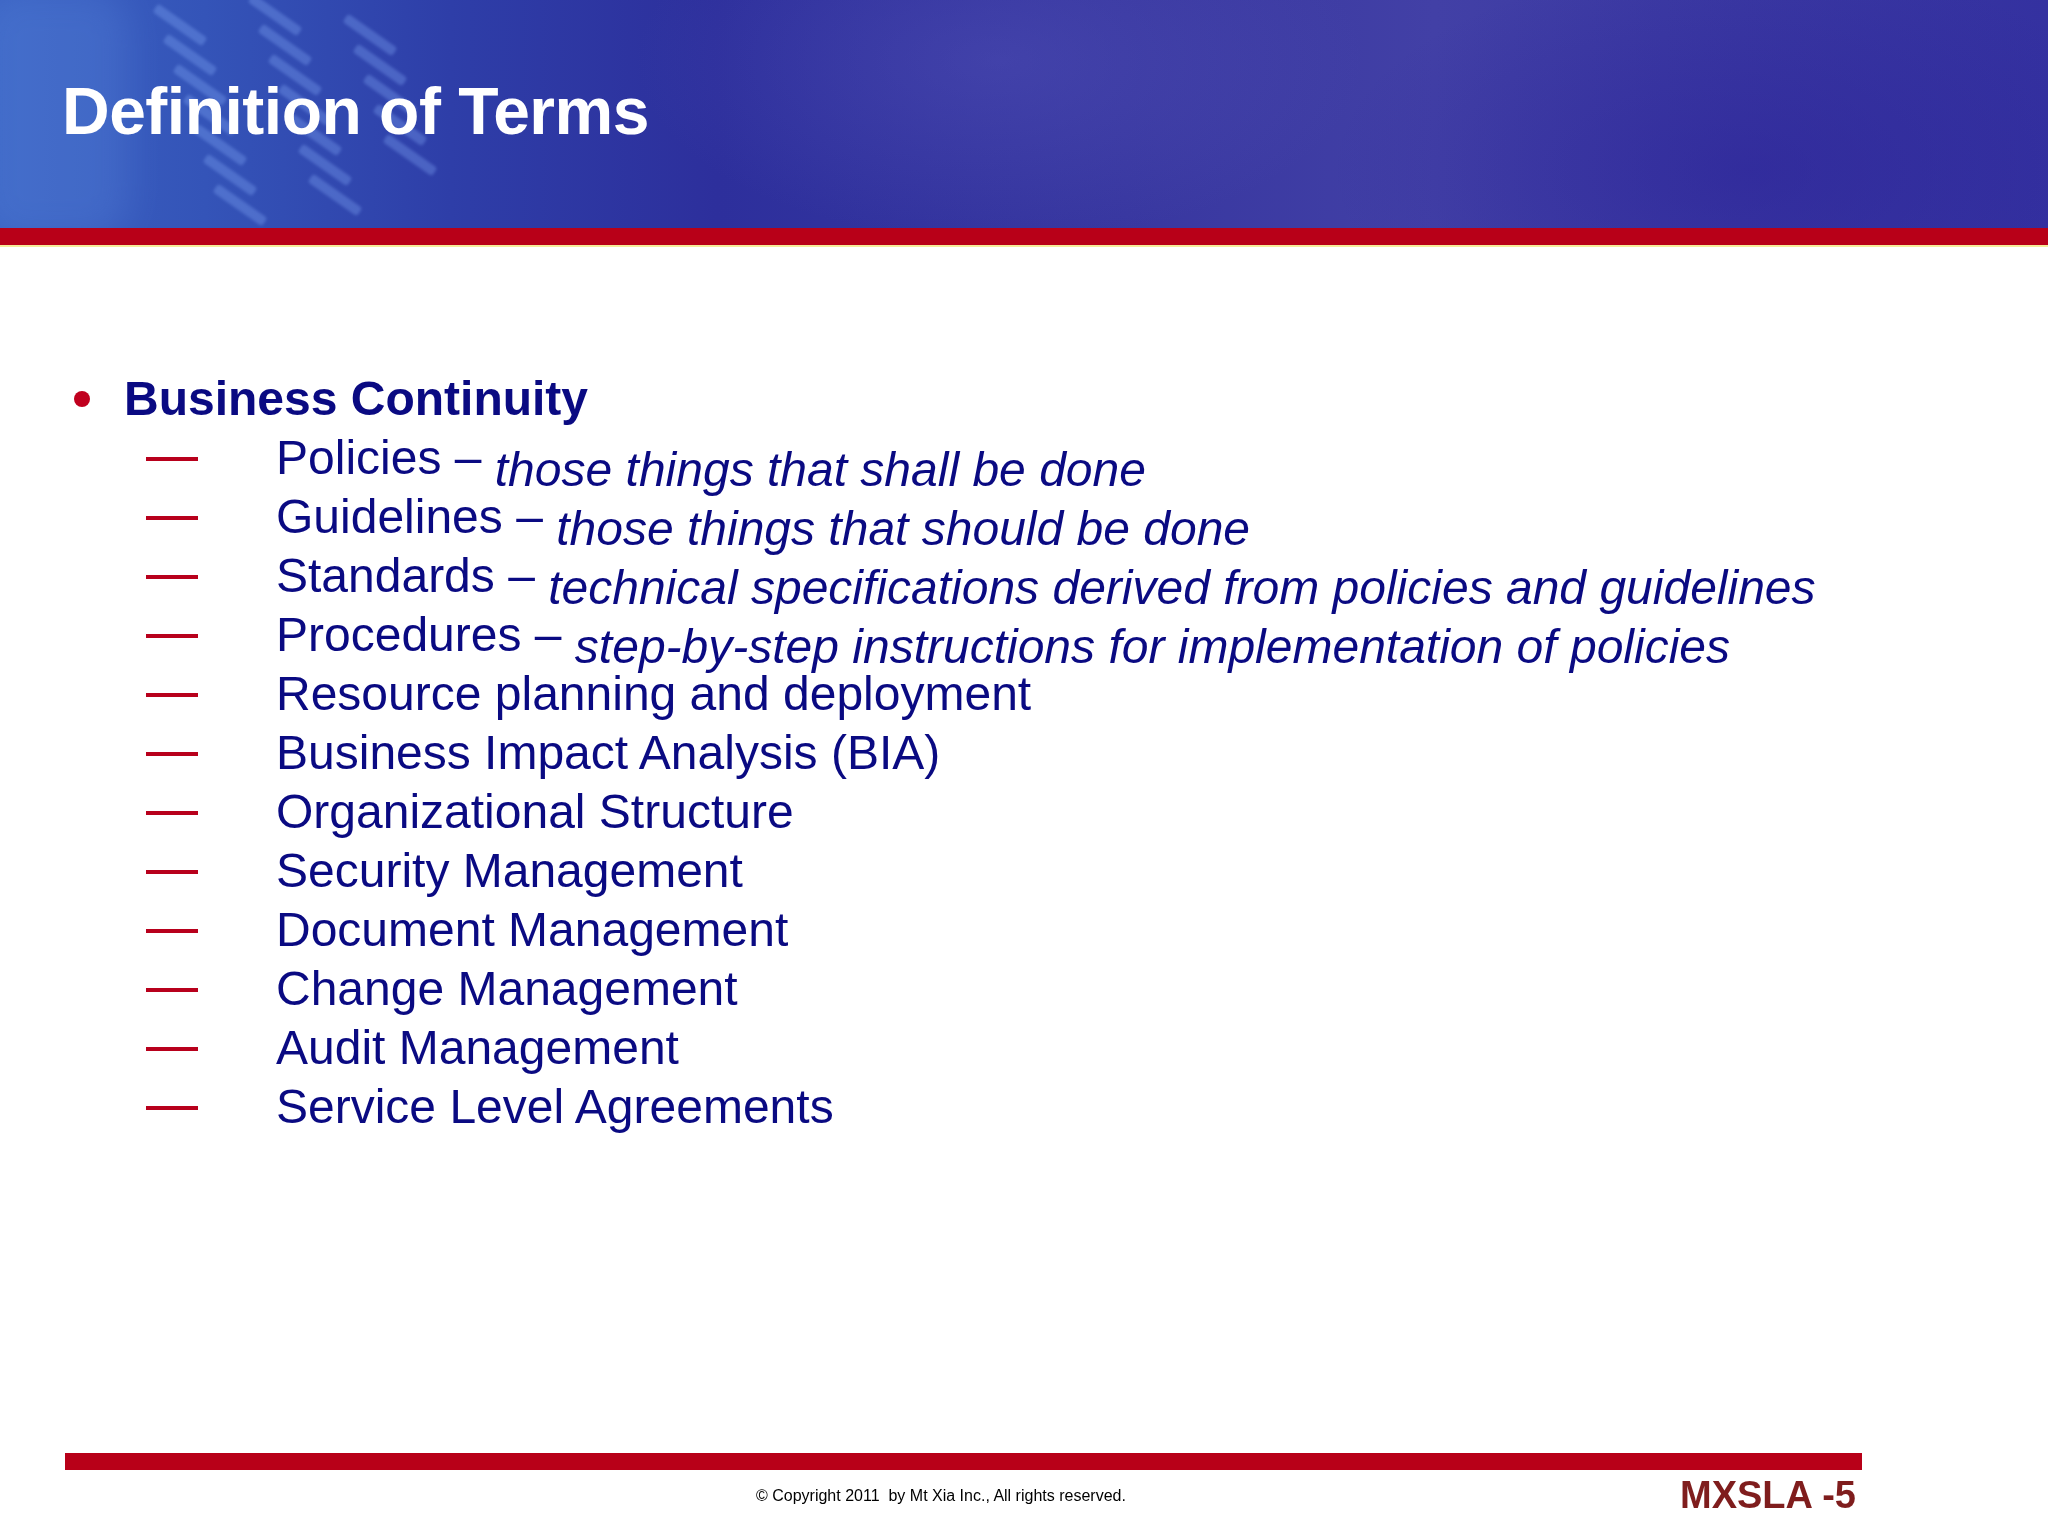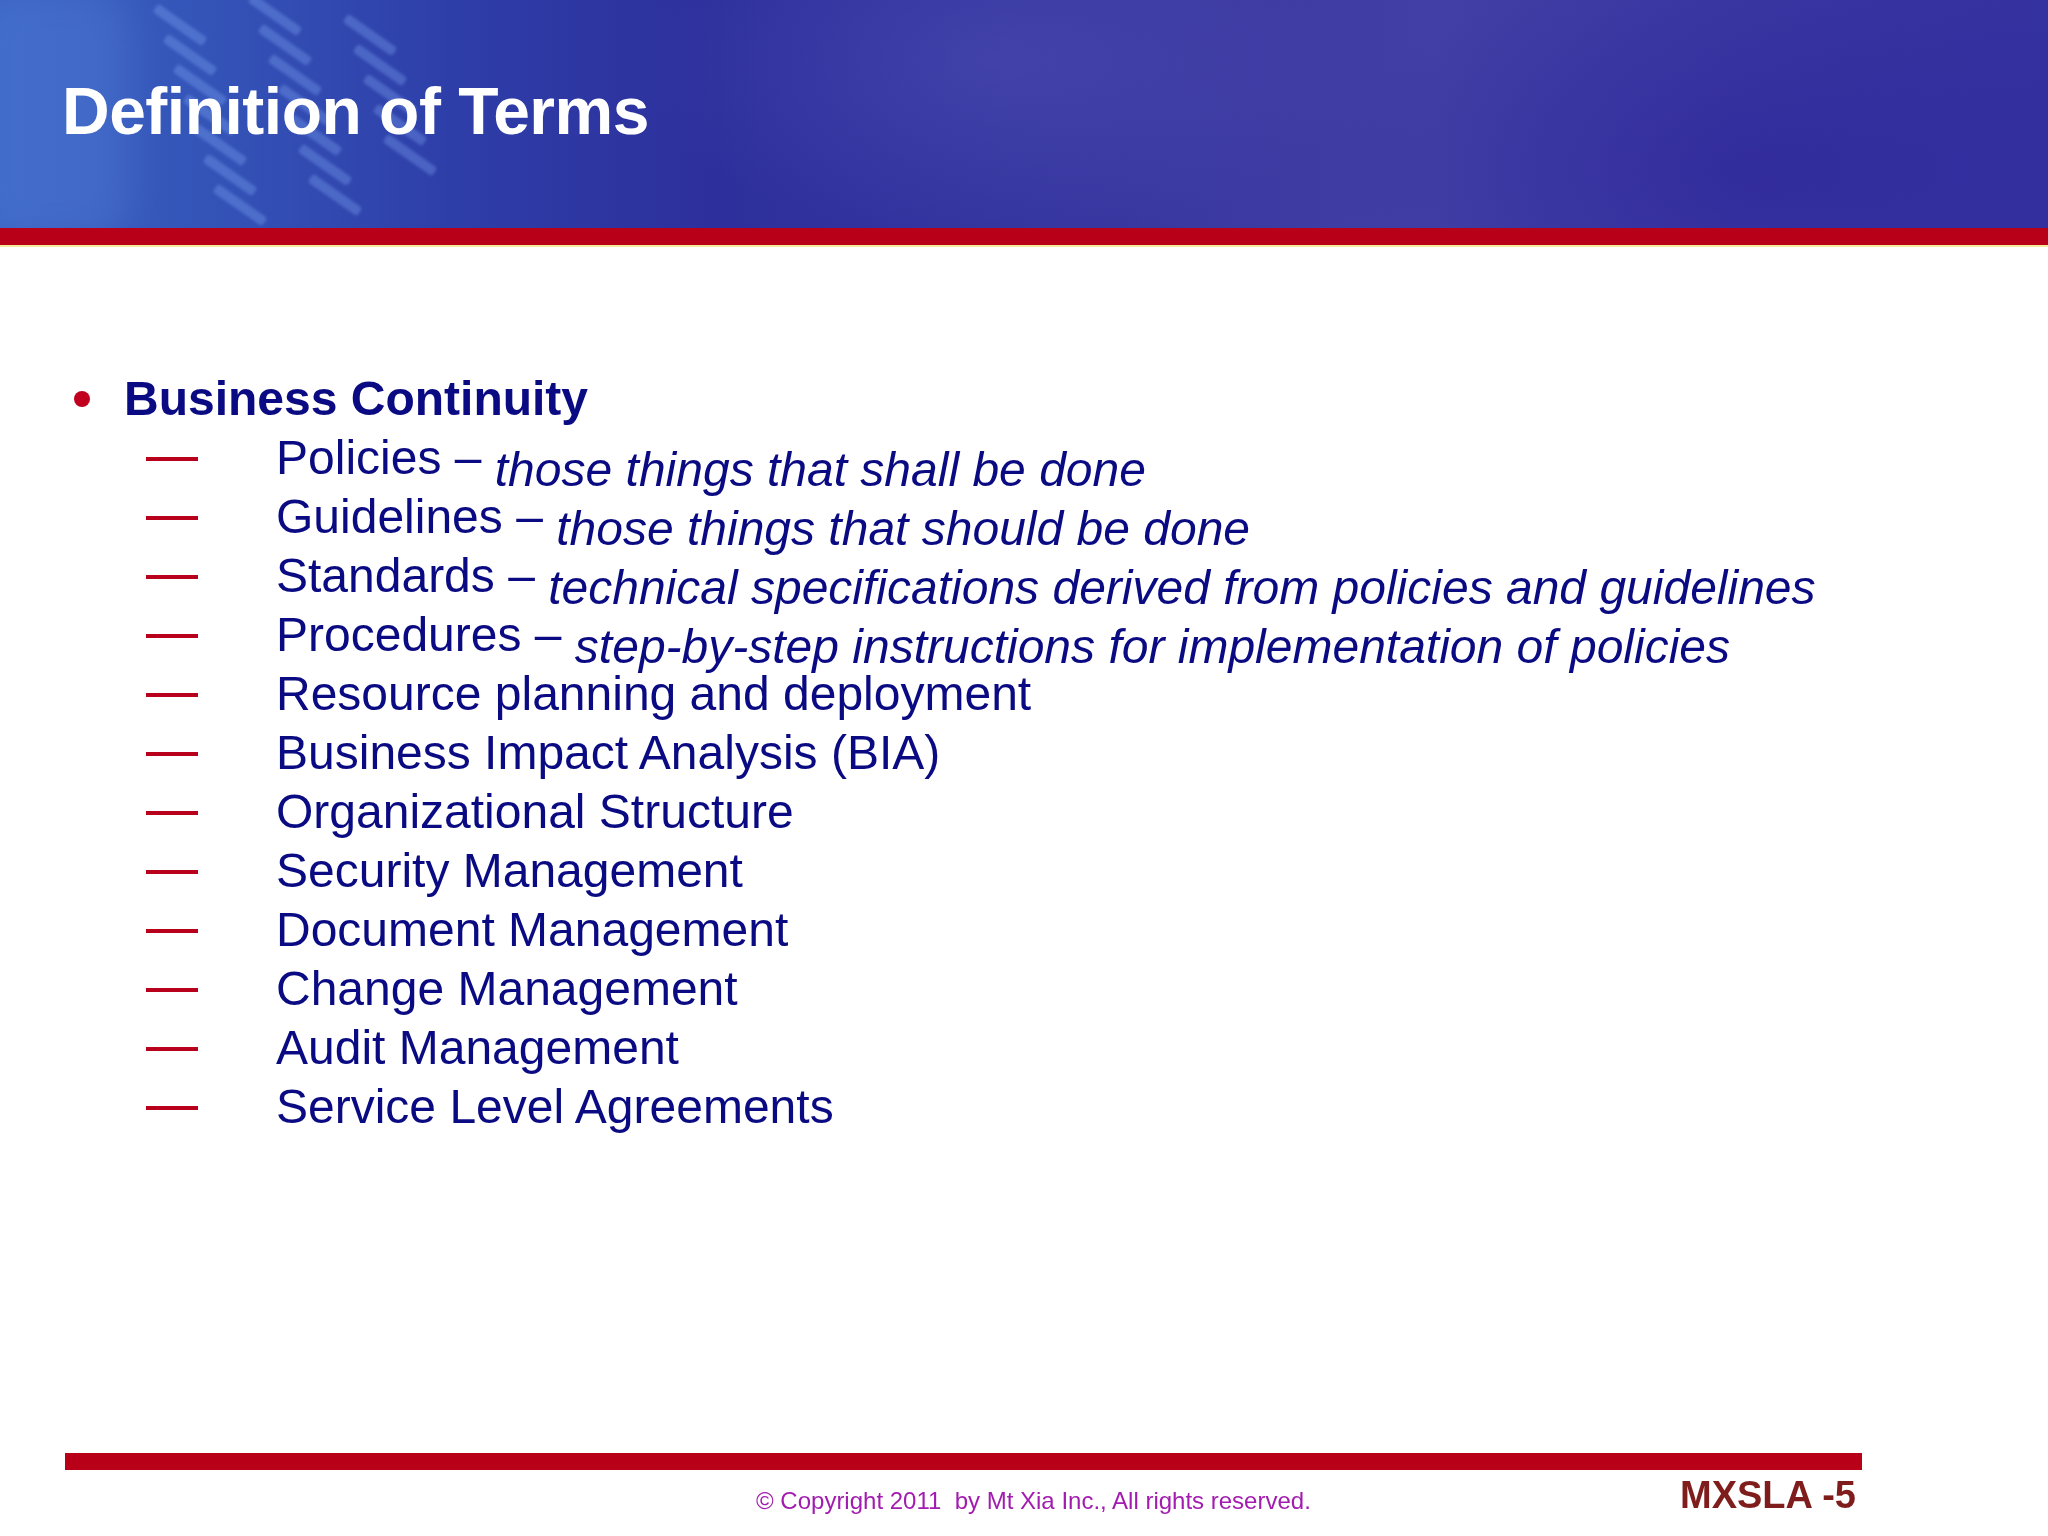--- a/index.html
+++ b/index.html
@@ -140,22 +140,22 @@
       left: 65px;
       top: 1453px;
       width: 1797px;
       height: 17px;
       background: #b80018;
     }
     .copyright {
       position: absolute;
       left: 756px;
       top: 1487px;
-      font-size: 24px;
-      color: #a21caf;
+      font-size: 16px;
+      color: #000000;
       white-space: pre;
     }
     .slide-number {
       position: absolute;
       left: 1680px;
       top: 1474px;
       font-size: 38px;
       font-weight: bold;
       color: #7f1d1d;
       white-space: pre;

